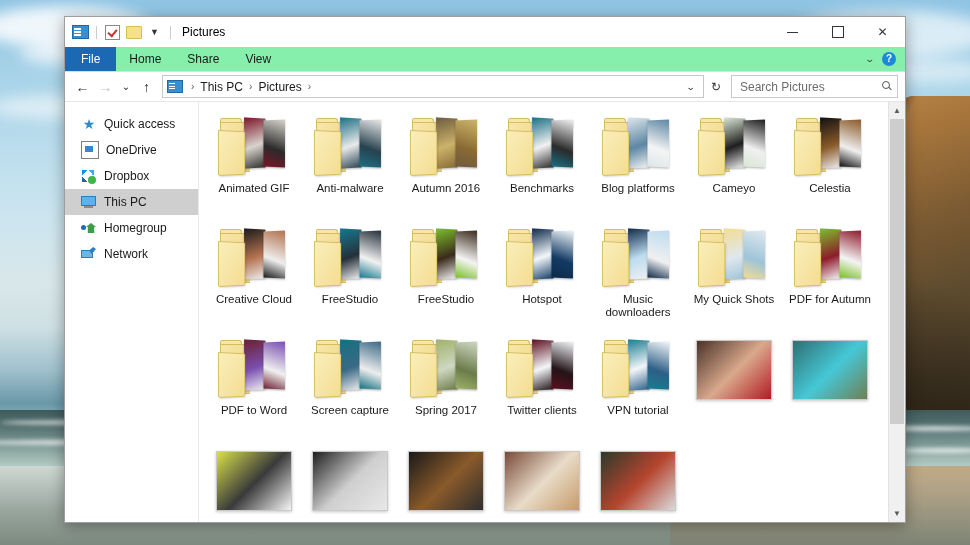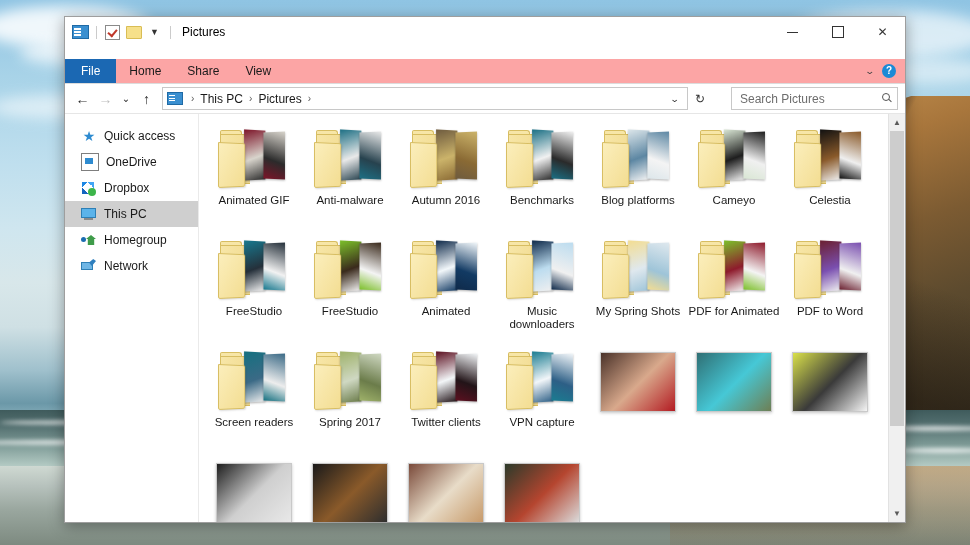--- a/index.html
+++ b/index.html
@@ -190,26 +190,25 @@
     justify-content: center;
     color: #333;
     font-size: 12px;
   }
   .wc-min { width: 11px; height: 1px; background: #333; }
   .wc-max { width: 10px; height: 10px; border: 1px solid #333; }
 
   
   #ribbon {
     height: 24px;
-    background: #fca5a5;
+    background: #86efac;
     display: flex;
     align-items: stretch;
     flex: none;
     border-bottom: 1px solid #dcdcdc;
-    margin-top: 12px;
   }
   .tab {
     padding: 0 13px;
     display: flex;
     align-items: center;
     font-size: 12px;
     color: #1a1a1a;
   }
   .tab.file {
     background: #1b68b3;
@@ -308,21 +307,21 @@
     color: #333;
   }
   #searchbox {
     width: 155px;
     height: 21px;
     border: 1px solid #c8c8c8;
     background: #ffffff;
     display: flex;
     align-items: center;
     padding: 0 4px 0 6px;
-    margin-left: 19px;
+    margin-left: 3px;
     flex: none;
   }
   #search-input {
     flex: 1;
     border: none;
     outline: none;
     font-size: 12px;
     font-family: "Liberation Sans", sans-serif;
     color: #1a1a1a;
     background: transparent;
@@ -833,20 +832,30 @@
                 <div class="page p1" style="background:linear-gradient(160deg,#111111,#8a5a2a 55%,#efefef);"></div>
                 <div class="page p2" style="background:linear-gradient(200deg,#8a5a2a,#efefef 60%,#111111);"></div>
                 <div class="front"></div>
               </div>
               <div class="item-label">Celestia</div>
             </div>
             <div class="item">
               <div class="folder">
                 <div class="tab-top"></div>
                 <div class="back"></div>
+                <div class="page p1" style="background:linear-gradient(160deg,#1b1b1b,#b3724f 55%,#eeeeee);"></div>
+                <div class="page p2" style="background:linear-gradient(200deg,#b3724f,#eeeeee 60%,#1b1b1b);"></div>
+                <div class="front"></div>
+              </div>
+              <div class="item-label">Creative Cloud</div>
+            </div>
+            <div class="item">
+              <div class="folder">
+                <div class="tab-top"></div>
+                <div class="back"></div>
                 <div class="page p1" style="background:linear-gradient(160deg,#17788e,#25303a 55%,#f2f2f2);"></div>
                 <div class="page p2" style="background:linear-gradient(200deg,#25303a,#f2f2f2 60%,#17788e);"></div>
                 <div class="front"></div>
               </div>
               <div class="item-label">FreeStudio</div>
             </div>
             <div class="item">
               <div class="folder">
                 <div class="tab-top"></div>
                 <div class="back"></div>
@@ -857,71 +866,71 @@
               <div class="item-label">FreeStudio</div>
             </div>
             <div class="item">
               <div class="folder">
                 <div class="tab-top"></div>
                 <div class="back"></div>
                 <div class="page p1" style="background:linear-gradient(160deg,#0f2a4a,#f2f7fa 55%,#123a63);"></div>
                 <div class="page p2" style="background:linear-gradient(200deg,#f2f7fa,#123a63 60%,#0f2a4a);"></div>
                 <div class="front"></div>
               </div>
-              <div class="item-label">Animated</div>
+              <div class="item-label">Hotspot</div>
             </div>
             <div class="item">
               <div class="folder">
                 <div class="tab-top"></div>
                 <div class="back"></div>
                 <div class="page p1" style="background:linear-gradient(160deg,#0f2a4a,#bcdcef 55%,#f0f0f0);"></div>
                 <div class="page p2" style="background:linear-gradient(200deg,#bcdcef,#f0f0f0 60%,#0f2a4a);"></div>
                 <div class="front"></div>
               </div>
               <div class="item-label">Music downloaders</div>
             </div>
             <div class="item">
               <div class="folder">
                 <div class="tab-top"></div>
                 <div class="back"></div>
                 <div class="page p1" style="background:linear-gradient(160deg,#f3dd92,#dfe8ee 55%,#9ec4d8);"></div>
                 <div class="page p2" style="background:linear-gradient(200deg,#dfe8ee,#9ec4d8 60%,#f3dd92);"></div>
                 <div class="front"></div>
               </div>
-              <div class="item-label">My Spring Shots</div>
+              <div class="item-label">My Quick Shots</div>
             </div>
             <div class="item">
               <div class="folder">
                 <div class="tab-top"></div>
                 <div class="back"></div>
                 <div class="page p1" style="background:linear-gradient(160deg,#7cbf2a,#8e1b2c 55%,#f4f4f4);"></div>
                 <div class="page p2" style="background:linear-gradient(200deg,#8e1b2c,#f4f4f4 60%,#7cbf2a);"></div>
                 <div class="front"></div>
               </div>
-              <div class="item-label">PDF for Animated</div>
+              <div class="item-label">PDF for Autumn</div>
             </div>
             <div class="item">
               <div class="folder">
                 <div class="tab-top"></div>
                 <div class="back"></div>
                 <div class="page p1" style="background:linear-gradient(160deg,#6b2030,#7a4fb0 55%,#f0f0f0);"></div>
                 <div class="page p2" style="background:linear-gradient(200deg,#7a4fb0,#f0f0f0 60%,#6b2030);"></div>
                 <div class="front"></div>
               </div>
               <div class="item-label">PDF to Word</div>
             </div>
             <div class="item">
               <div class="folder">
                 <div class="tab-top"></div>
                 <div class="back"></div>
                 <div class="page p1" style="background:linear-gradient(160deg,#157080,#3b6a86 55%,#ededed);"></div>
                 <div class="page p2" style="background:linear-gradient(200deg,#3b6a86,#ededed 60%,#157080);"></div>
                 <div class="front"></div>
               </div>
-              <div class="item-label">Screen readers</div>
+              <div class="item-label">Screen capture</div>
             </div>
             <div class="item">
               <div class="folder">
                 <div class="tab-top"></div>
                 <div class="back"></div>
                 <div class="page p1" style="background:linear-gradient(160deg,#9fb26a,#cfd8c2 55%,#6b7c4a);"></div>
                 <div class="page p2" style="background:linear-gradient(200deg,#cfd8c2,#6b7c4a 60%,#9fb26a);"></div>
                 <div class="front"></div>
               </div>
               <div class="item-label">Spring 2017</div>
@@ -937,21 +946,21 @@
               <div class="item-label">Twitter clients</div>
             </div>
             <div class="item">
               <div class="folder">
                 <div class="tab-top"></div>
                 <div class="back"></div>
                 <div class="page p1" style="background:linear-gradient(160deg,#1a7c91,#f2f6f9 55%,#2d5f86);"></div>
                 <div class="page p2" style="background:linear-gradient(200deg,#f2f6f9,#2d5f86 60%,#1a7c91);"></div>
                 <div class="front"></div>
               </div>
-              <div class="item-label">VPN capture</div>
+              <div class="item-label">VPN tutorial</div>
             </div>
             <div class="item">
               <div class="photo" style="background: linear-gradient(135deg, rgb(74, 50, 41) 0%, rgb(217, 169, 140) 52%, rgb(179, 27, 34) 100%);"></div>
             </div>
             <div class="item">
               <div class="photo" style="background: linear-gradient(135deg, rgb(47, 111, 116) 0%, rgb(70, 200, 214) 52%, rgb(110, 127, 84) 100%);"></div>
             </div>
             <div class="item">
               <div class="photo" style="background: linear-gradient(135deg, rgb(217, 224, 74) 0%, rgb(58, 58, 58) 52%, rgb(245, 245, 245) 100%);"></div>
             </div>

